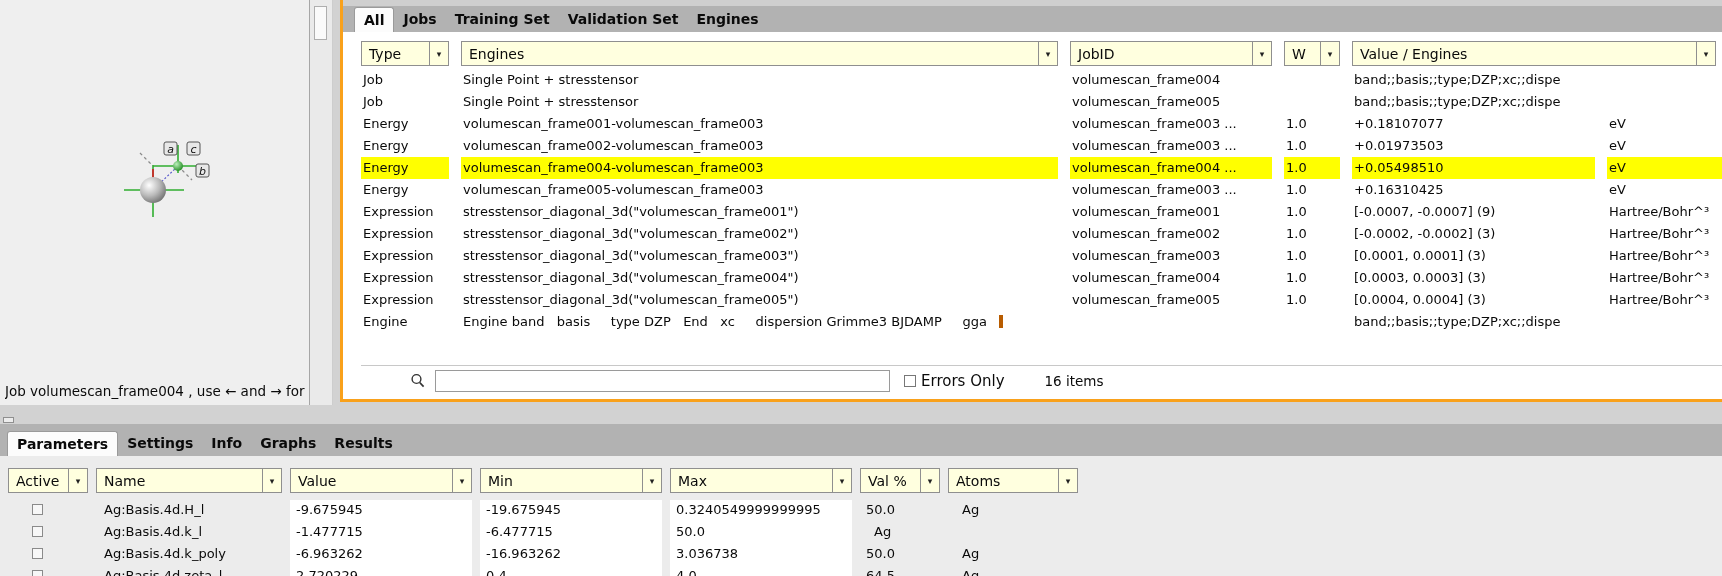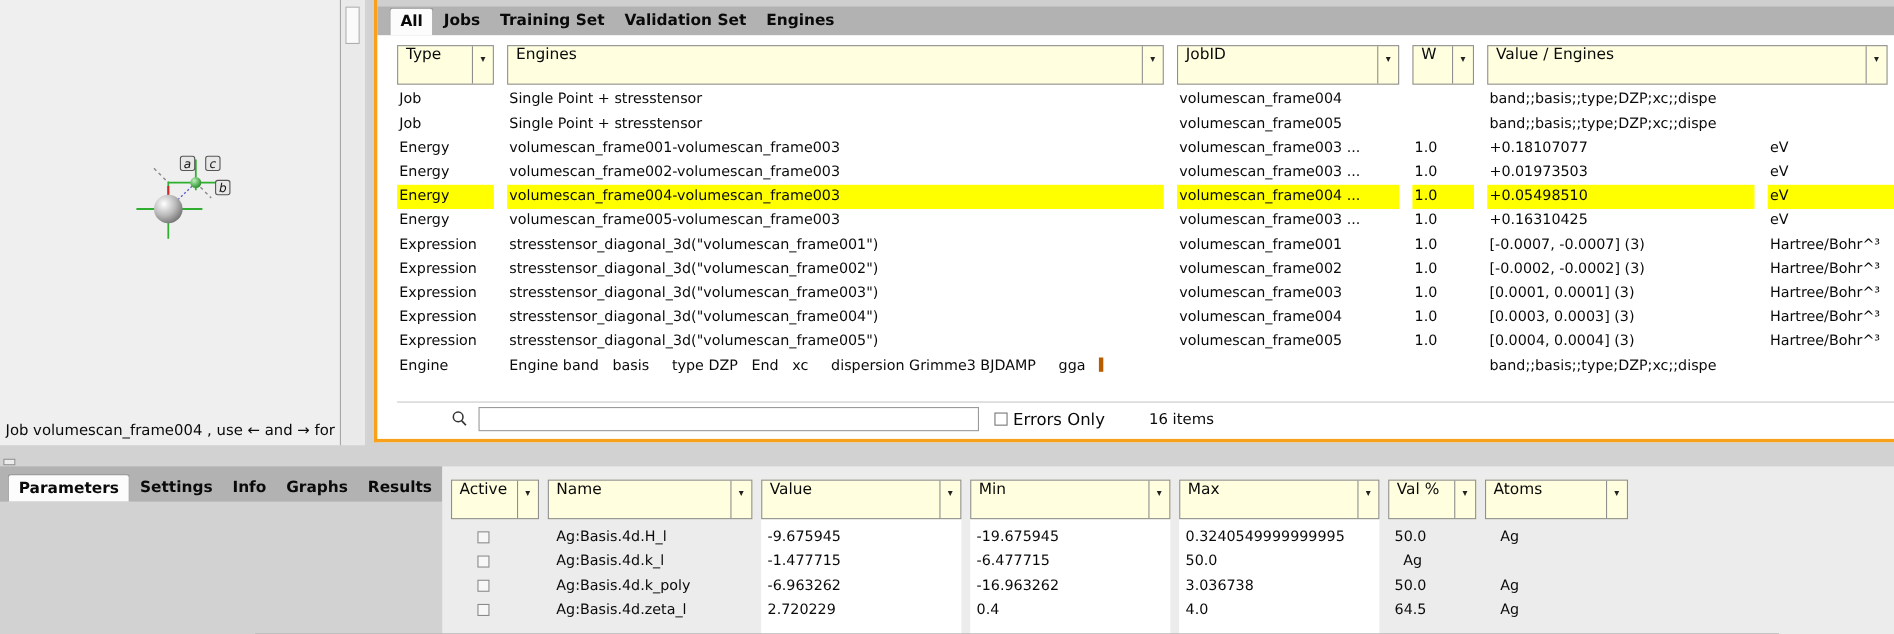--- a/index.html
+++ b/index.html
@@ -27,21 +27,21 @@
   .tabbar{ height:32px; background:var(--tabgray,#b2b2b2); display:flex; align-items:flex-end; flex:none; }
   .tabbar.lit{ box-shadow:inset 0 6px 0 #cfcfcf; }
   .tab{ height:25px; line-height:25px; padding:0 9px; font-size:14px; font-weight:bold; white-space:nowrap; }
   .tab.sel{ background:#fcfcfc; border:1px solid #9a9a9a; border-bottom:none; border-radius:3px 3px 0 0; }
   #top-tabs{ padding-left:11px;text-align:center; }
   #bottom-tabs{ padding-left:7px; }
   
   .tcontent{ flex:1; display:flex; flex-direction:column; padding:0 0 0 18px; min-height:0; }
   .tgrid{ display:grid; grid-template-columns:88px 597px 202px 56px 243px minmax(60px,1fr); column-gap:12px; }
   .thead{ margin-top:9px; }
-  .combo{ background:var(--hdryellow,#ffffdf); border:1px solid #8f8f8f; height:36px; display:flex; align-items:flex-start; }
+  .combo{ background:var(--hdryellow,#ffffdf); border:1px solid #8f8f8f; height:25px; display:flex; align-items:center; }
   .combo-label{ flex:1; padding-left:7px; font-size:14px; white-space:nowrap; overflow:hidden; }
   .combo-arrow{ width:19px; align-self:stretch; border-left:1px solid #8f8f8f; text-align:center; font-size:9px; line-height:24px; color:#222; }
   .c-vhead{ grid-column:5/7; margin-right:6px; }
   .trows{ margin-top:3px; }
   .trow{ height:22px; }
   .trow > div{ font-size:13px; line-height:22px; white-space:nowrap; overflow:hidden; padding-left:2px; }
   .trow .c-val{ overflow:visible; }
   .trow.hl > div{ background:var(--selyellow,#ffff00); }
   .span-engine{ grid-column:2/5; }
   .span-val{ grid-column:5/7; }
@@ -53,21 +53,21 @@
   .mag{ margin-right:9px; flex:none; }
   .search-input{ width:455px; height:22px; border:1px solid #9a9a9a; background:#fff; font-size:13px; padding:0 4px;
                  font-family:inherit; }
   .cbx{ width:12px; height:12px; border:1px solid #777; background:#fff; display:inline-block; margin:0 5px 0 14px; }
   .eo-label{ font-size:15px; }
   .count{ margin-left:40px; font-size:13.5px; }
   
   .divider{ position:absolute; top:405px; left:0; width:1722px; height:19px; background:#d2d2d2; }
   .grip{ position:absolute; left:3px; top:12px; width:11px; height:6px; background:#ececec; border:1px solid #8f8f8f; }
   
-  .bpanel{ position:absolute; top:424px; left:0; width:1722px; height:152px; display:flex; flex-direction:row; }
+  .bpanel{ position:absolute; top:424px; left:0; width:1722px; height:152px; display:flex; flex-direction:column; }
   .pcontent{ flex:1; background:#ececec; position:relative; padding-left:8px; overflow:hidden; }
   .strip{ position:absolute; top:44px; bottom:0; background:#ffffff; }
   .strip.s1{ left:290px; width:182px; }
   .strip.s2{ left:480px; width:182px; }
   .strip.s3{ left:670px; width:182px; }
   .pgrid{ display:grid; grid-template-columns:80px 186px 182px 182px 182px 80px 130px; column-gap:8px; }
   .phead{ margin-top:12px; position:relative; }
   .prows{ margin-top:6px; position:relative; }
   .prow{ height:22px; }
   .prow > div{ font-size:13px; line-height:22px; white-space:nowrap; overflow:hidden; }
@@ -200,21 +200,21 @@
               <div class="c-jobid">volumescan_frame003 ...</div>
               <div class="c-w">1.0</div>
               <div class="c-val">+0.16310425</div>
               <div class="c-unit">eV</div>
             </div>
             <div class="trow tgrid">
               <div class="c-type">Expression</div>
               <div class="c-detail">stresstensor_diagonal_3d("volumescan_frame001")</div>
               <div class="c-jobid">volumescan_frame001</div>
               <div class="c-w">1.0</div>
-              <div class="c-val">[-0.0007, -0.0007] (3)</div>
+              <div class="c-val">[-0.0007, -0.0007] (9)</div>
               <div class="c-unit">Hartree/Bohr^³</div>
             </div>
             <div class="trow tgrid">
               <div class="c-type">Expression</div>
               <div class="c-detail">stresstensor_diagonal_3d("volumescan_frame002")</div>
               <div class="c-jobid">volumescan_frame002</div>
               <div class="c-w">1.0</div>
               <div class="c-val">[-0.0002, -0.0002] (3)</div>
               <div class="c-unit">Hartree/Bohr^³</div>
             </div>

